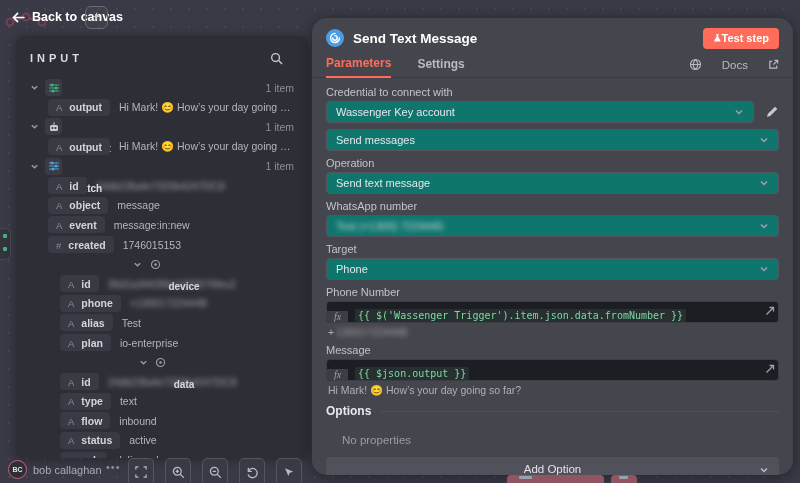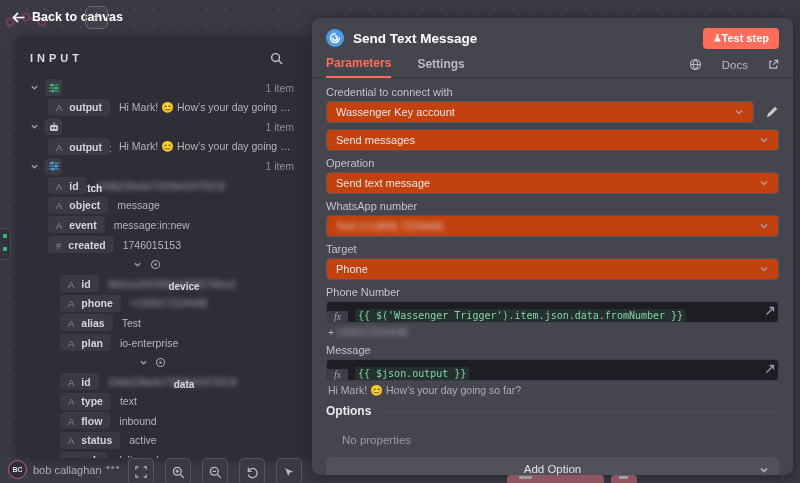--- a/index.html
+++ b/index.html
@@ -48,37 +48,37 @@
   .count{margin-left:auto;color:#8d8e98;font-size:10.5px;}
   .pill{display:inline-flex;align-items:baseline;gap:7px;background:#393a43;border-radius:4px;
         padding:2.5px 8px;cursor:grab;flex:none;}
   .pill .t{font-size:9.5px;color:#8b8c96;}
   .pill .n{font-size:10.5px;font-weight:600;color:#d4d5dc;}
   .val{margin-left:9px;color:#b4b5bd;font-size:10.5px;overflow:hidden;text-overflow:ellipsis;}
   .blurred{filter:blur(2.4px);opacity:.85;}
 
   
   .ndv{position:absolute;left:312px;top:18px;width:481px;height:457px;background:#45464d;
-       border-radius:8px;box-shadow:0 2px 14px rgba(0,0,0,.4);box-sizing:border-box;overflow:hidden;}
+       border-radius:15px;box-shadow:0 2px 14px rgba(0,0,0,.4);box-sizing:border-box;overflow:hidden;}
   .ndv-header{display:flex;align-items:center;padding:9px 14px 0 14px;height:22px;}
   .ndv-title{margin-left:9px;font-size:13.5px;font-weight:700;color:#ffffff;}
   .test-btn{margin-left:auto;display:flex;align-items:center;background:#ff6d5a;color:#fff;
             border:none;border-radius:4px;font-family:inherit;font-size:11px;font-weight:700;
             padding:0 10px;height:21px;cursor:pointer;}
   .ndv-tabs{display:flex;align-items:flex-end;margin-top:7px;padding:0 14px;height:21px;
             border-bottom:1px solid #393a41;}
   .tab{font-size:12px;font-weight:600;padding-bottom:6px;cursor:pointer;}
   .tab.params{color:#ff6d5a;border-bottom:2px solid #ff6d5a;margin-bottom:-1px;}
   .tab.settings{color:#b9bac2;margin-left:26px;}
   .ndv-tabs .right{margin-left:auto;display:flex;align-items:center;gap:20px;color:#b9bac2;
                    font-size:11.5px;padding-bottom:6px;cursor:pointer;}
   .ndv-body{padding:8px 14px 0 14px;}
   .f-label{font-size:11px;line-height:12px;color:#c2c3cb;margin-bottom:3px;}
   .field{margin-bottom:6px;}
-  .select{height:20px;background:#c2410c;border:1px solid #54555e;border-radius:4px;display:flex;
+  .select{height:20px;background:#0f766e;border:1px solid #54555e;border-radius:4px;display:flex;
           align-items:center;padding:0 9px;font-size:11px;color:#e6e7ec;cursor:pointer;}
   .select .sel-chev{margin-left:auto;color:#9fa0aa;}
   .cred-row{display:flex;align-items:center;gap:11px;}
   .cred-row .select{flex:1;}
   .pencil{color:#c6c7cf;cursor:pointer;flex:none;}
   .expr{height:20px;display:flex;align-items:flex-end;border-radius:4px;overflow:hidden;
         border:1px solid #3c3d45;background:#1d1e24;position:relative;}
   .fx{width:21px;background:#3c3d45;color:#a0a1ab;font-style:italic;font-size:10px;
       font-family:"Liberation Serif",serif;display:grid;place-items:center;flex:none;}
   .code{font-family:"DejaVu Sans Mono",monospace;font-size:10px;color:#7fd6a1;display:flex;

